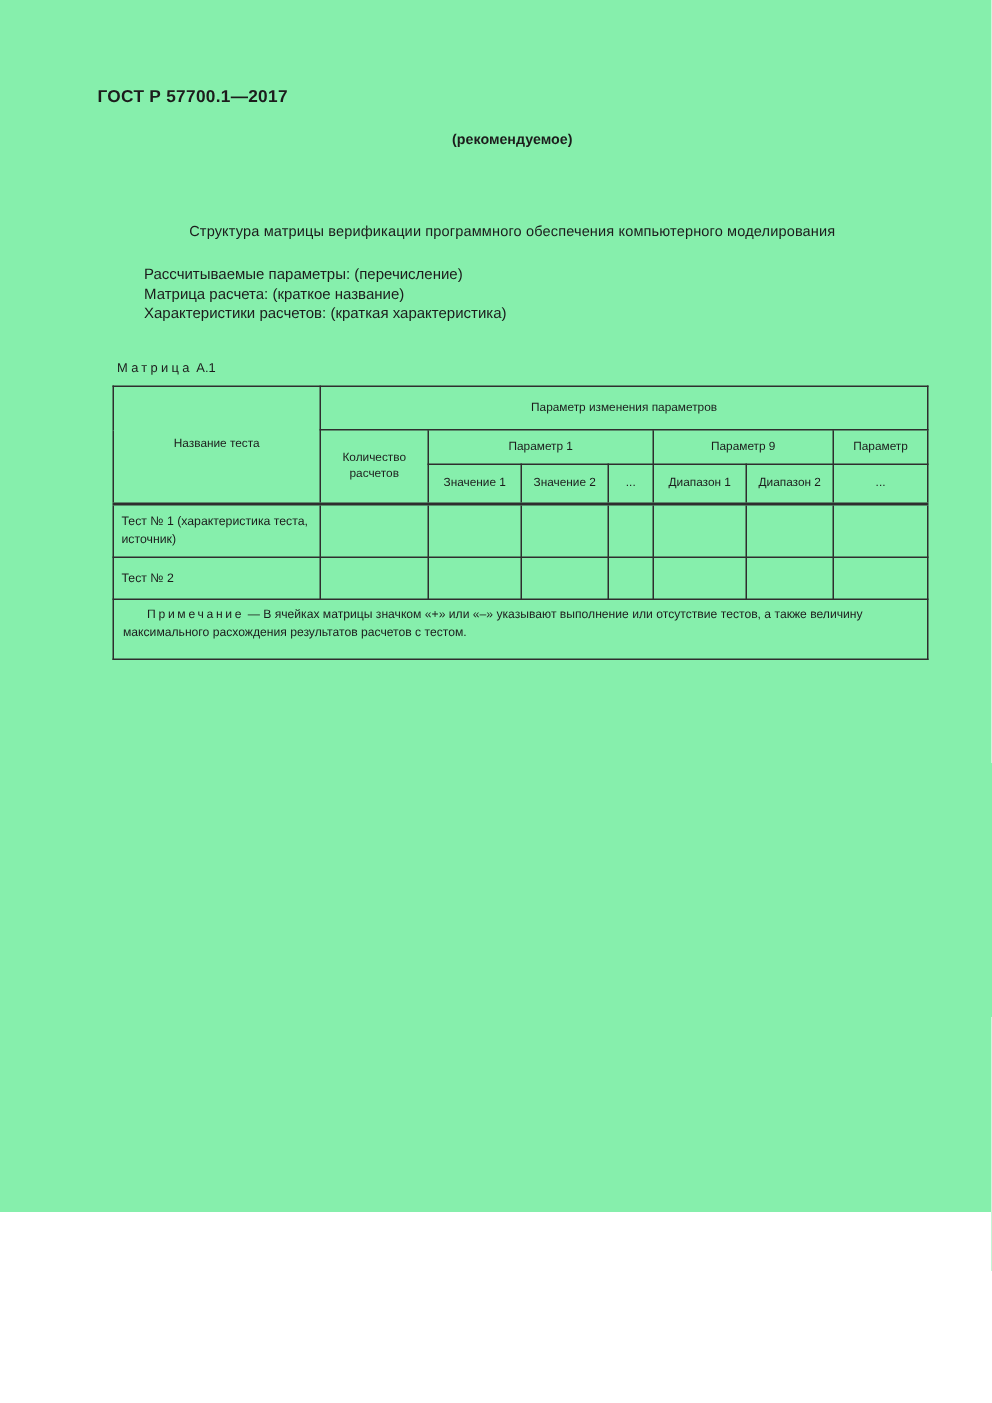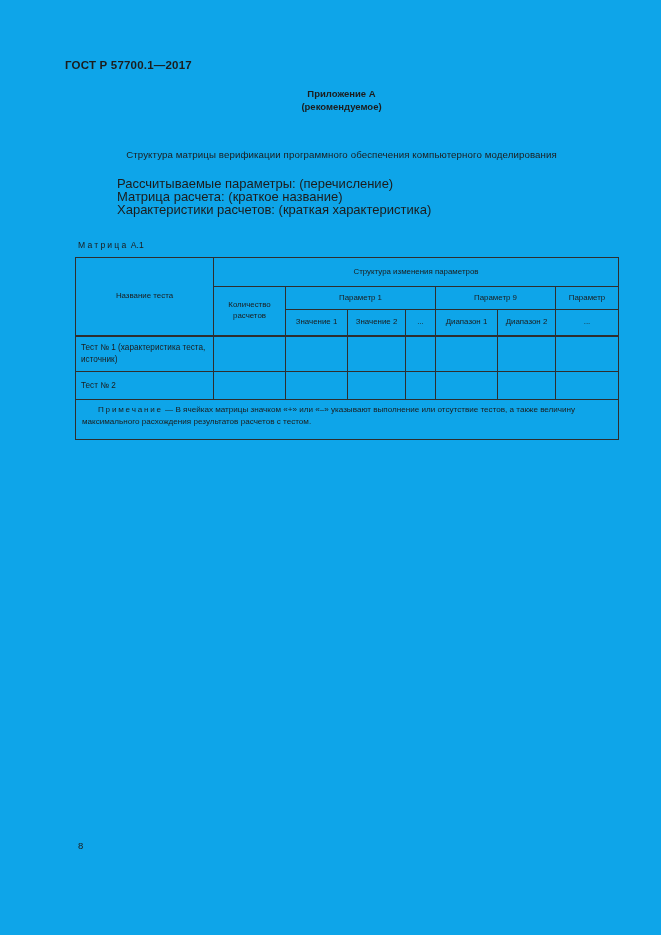--- a/index.html
+++ b/index.html
@@ -4,22 +4,22 @@
 <style>
   * { margin: 0; padding: 0; box-sizing: border-box; }
   html, body { background: #ffffff; }
   body {
     font-family: "Liberation Sans", "DejaVu Sans", sans-serif;
     color: #1c1c1c;
   }
   .page {
     position: relative;
     width: 661px;
-    height: 935px;
-    background: #0ea5e9;
+    height: 808px;
+    background: #86efac;
     overflow: hidden;
   }
   .doc-code {
     position: absolute;
     left: 65px;
     top: 59px;
     font-size: 11.5px;
     font-weight: bold;
     letter-spacing: 0.2px;
   }
@@ -38,23 +38,23 @@
     left: 60px;
     top: 149px;
     width: 563px;
     text-align: center;
     font-size: 9.7px;
     font-weight: normal;
     letter-spacing: 0.1px;
   }
   .para {
     position: absolute;
-    left: 117px;
+    left: 96px;
     top: 177px;
-    font-size: 13px;
+    font-size: 10px;
     line-height: 13.2px;
   }
   .table-caption {
     position: absolute;
     left: 78px;
     top: 240px;
     font-size: 8.6px;
   }
   .spaced { letter-spacing: 2.2px; }
   .table-wrap {
@@ -116,21 +116,20 @@
   }
 </style>
 </head>
 <body>
 
 <div class="page">
 
   <div class="doc-code">ГОСТ Р 57700.1—2017</div>
 
   <div class="appendix">
-    <div>Приложение А</div>
     <div>(рекомендуемое)</div>
   </div>
 
   <div class="heading">Структура матрицы верификации программного обеспечения компьютерного моделирования</div>
 
   <div class="para">
     <div>Рассчитываемые параметры: (перечисление)</div>
     <div>Матрица расчета: (краткое название)</div>
     <div>Характеристики расчетов: (краткая характеристика)</div>
   </div>
@@ -145,21 +144,21 @@
           <col style="width:62px">
           <col style="width:58px">
         <col style="width:30px">
           <col style="width:62px">
           <col style="width:58px">
           <col style="width:63px">
       </colgroup>
       <tbody>
         <tr class="hrow1">
           <th rowspan="3">Название теста</th>
-          <th colspan="7">Структура изменения параметров</th>
+          <th colspan="7">Параметр изменения параметров</th>
         </tr>
         <tr class="hrow2">
           <th rowspan="2">Количество расчетов</th>
           <th colspan="3">Параметр 1</th>
           <th colspan="2">Параметр 9</th>
           <th>Параметр</th>
         </tr>
         <tr class="hrow3">
           <th>Значение 1</th>
           <th>Значение 2</th>

